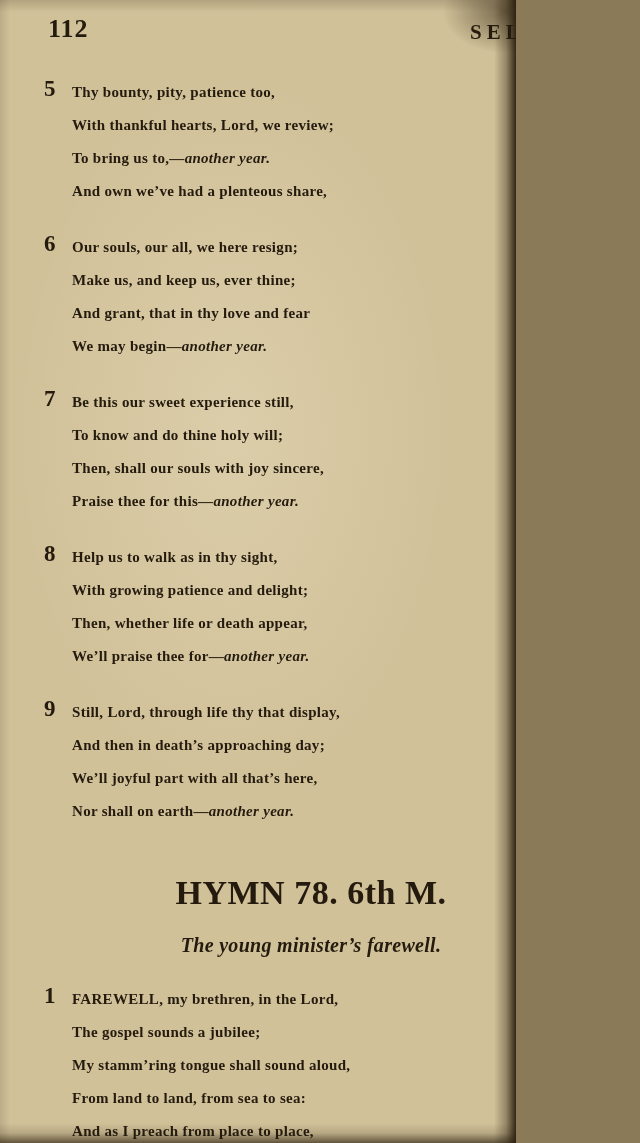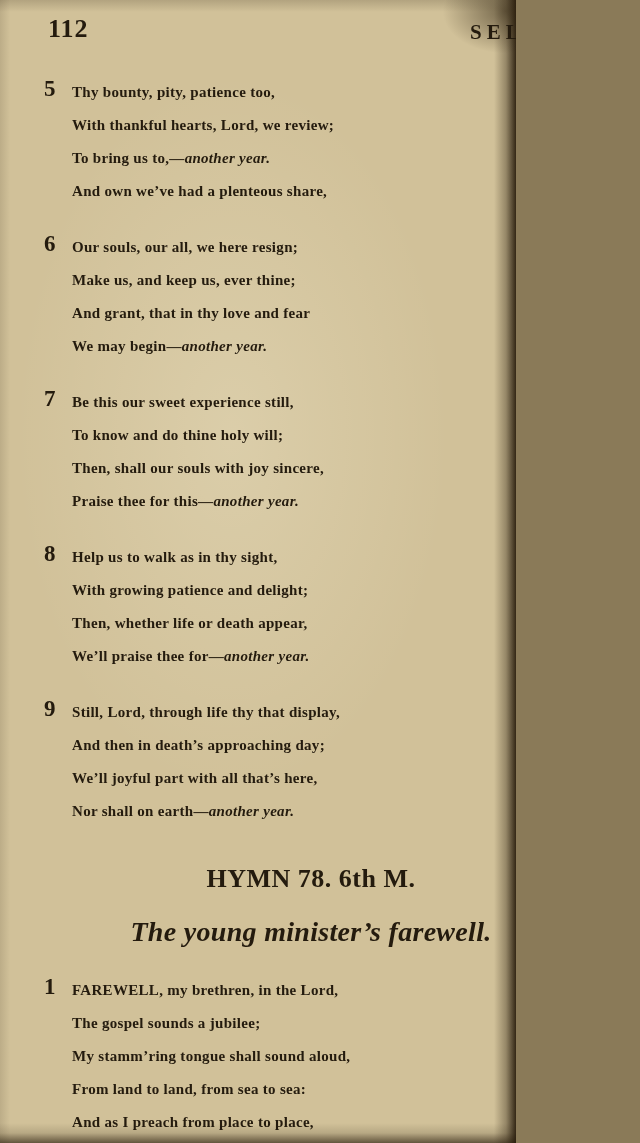--- a/index.html
+++ b/index.html
@@ -70,28 +70,28 @@
     font-weight: bold;
     line-height: 33px;
     letter-spacing: 0.3px;
     white-space: nowrap;
   }
   .ital {
     font-style: italic;
   }
   .hymn-heading {
     text-align: center;
-    font-size: 26px;
+    font-size: 34px;
     font-weight: bold;
-    margin-top: 36px;
+    margin-top: 46px;
     letter-spacing: 0.5px;
   }
   .hymn-subtitle {
     text-align: center;
-    font-size: 28px;
+    font-size: 20px;
     font-weight: bold;
     font-style: italic;
     margin-top: 22px;
     margin-bottom: 26px;
     letter-spacing: 0.3px;
   }
 </style>
 </head>
 <body>
 

